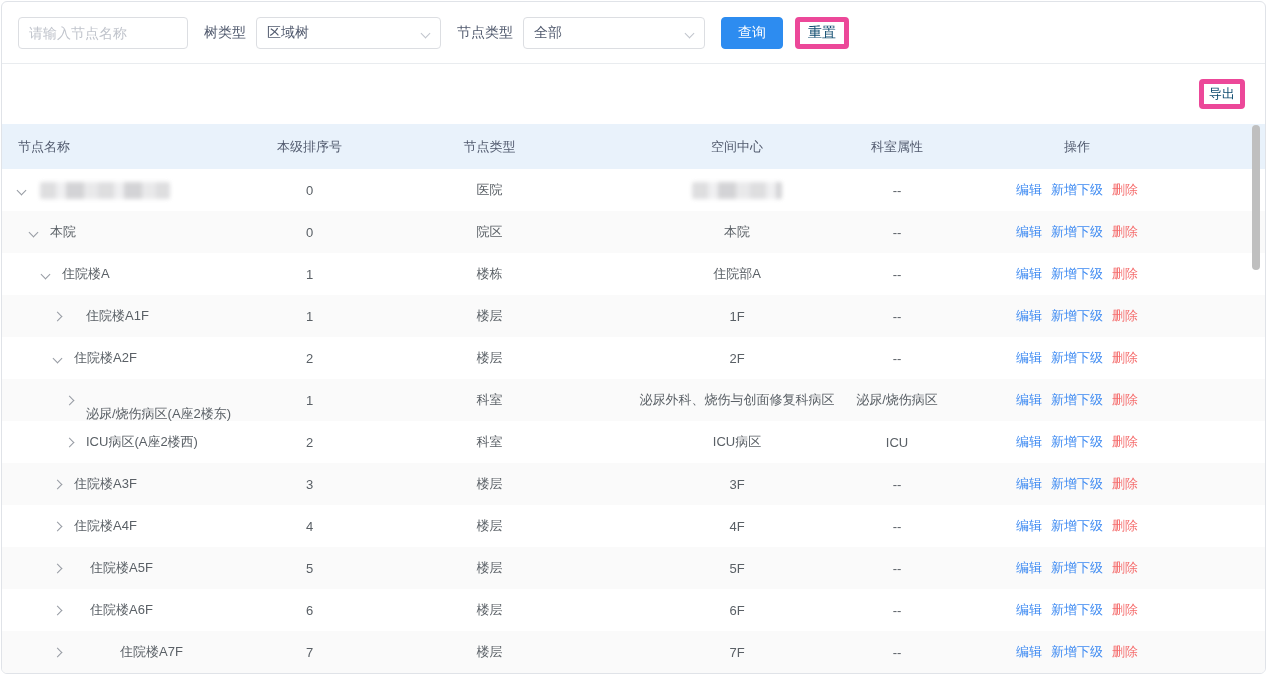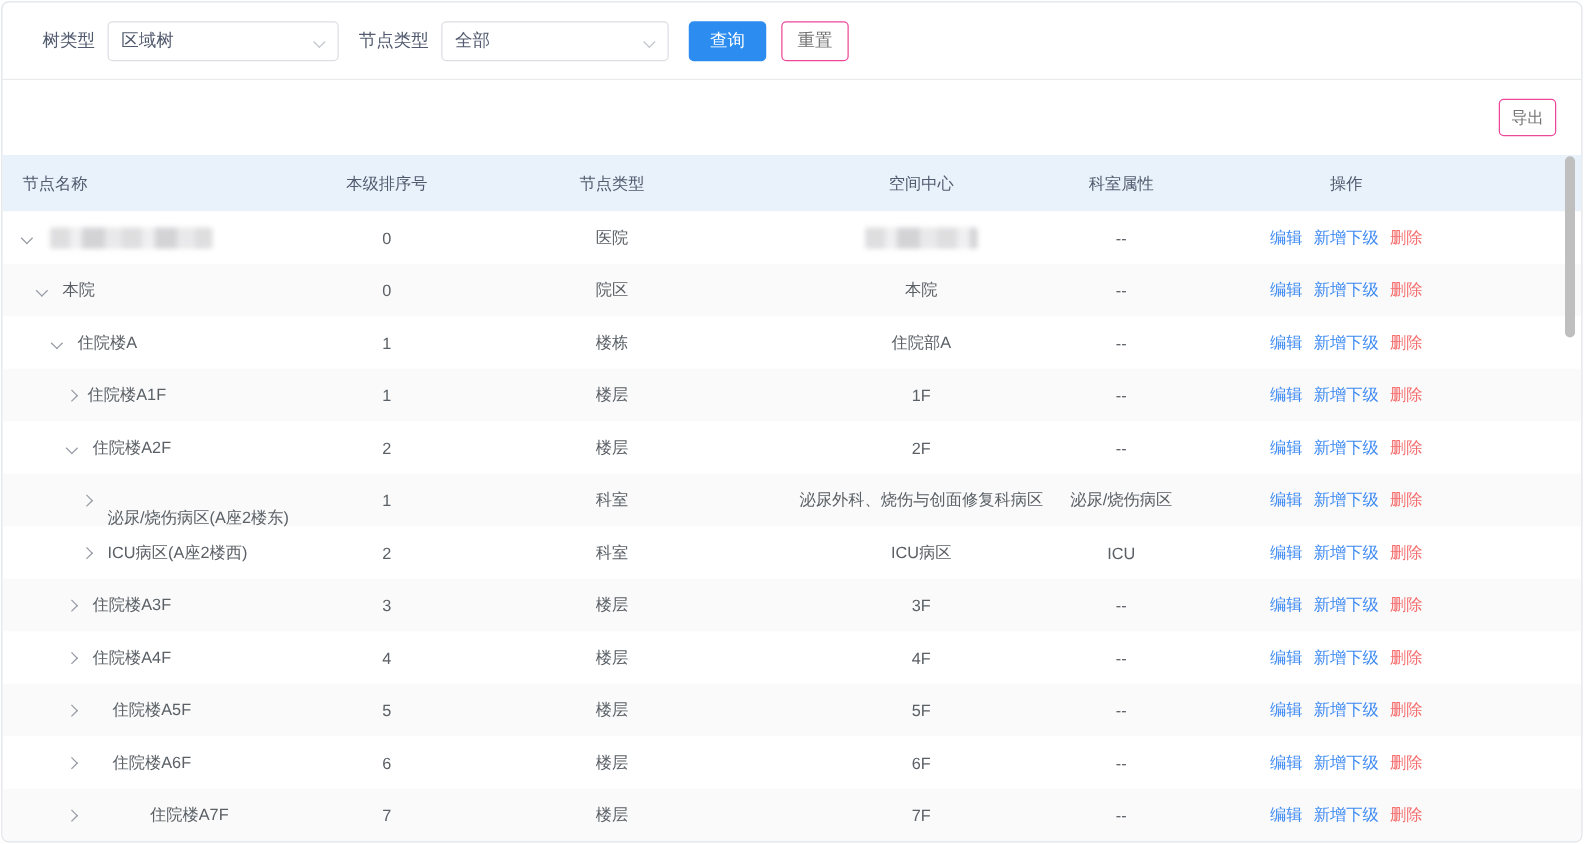--- a/index.html
+++ b/index.html
@@ -10,21 +10,21 @@
   .filter-bar { display: flex; align-items: center; height: 62px; padding: 0 16px; border-bottom: 1px solid #e9ecef; }
   .txt-input { width: 170px; height: 32px; border: 1px solid #dcdee2; border-radius: 4px; padding: 0 10px; font-size: 14px; color: #515a6e; outline: none; font-family: inherit; }
   .txt-input::placeholder { color: #c0c4cc; }
   .f-label { font-size: 14px; color: #515a6e; margin-left: 16px; margin-right: 10px; white-space: nowrap; }
   .select-box { position: relative; height: 32px; border: 1px solid #dcdee2; border-radius: 4px; background: #fff; display: flex; align-items: center; padding: 0 26px 0 10px; font-size: 14px; color: #515a6e; cursor: pointer; }
   .select-box .chev { position: absolute; right: 11px; top: 12px; border-color: #c0c4cc; }
   .sel-tree { width: 185px; }
   .sel-node { width: 182px; }
   .btn { height: 32px; border-radius: 4px; font-size: 14px; cursor: pointer; font-family: Liberation Serif, serif; }
   .btn-primary { width: 62px; margin-left: 16px; background: #2d8cf0; border: 1px solid #2d8cf0; color: #fff; }
-  .btn-outline { background: #fff; border: 1px solid #ec4899; color: #737373; }
+  .btn-outline { background: #fff; border: 5px solid #ec4899; color: #0c4a6e; }
   .btn-reset { width: 54px; margin-left: 12px; }
 
   
   .toolbar { height: 60px; display: flex; justify-content: flex-end; align-items: center; padding: 0 20px; }
   .btn-export { width: 46px; height: 30px; font-size: 13px; }
 
   
   .table { width: 100%; font-size: 13px; color: #5a6066; }
   .tr { display: flex; align-items: center; height: 42px; }
   .thead .tr { height: 45px; background: #e9f2fb; color: #515a6e; }
@@ -49,20 +49,21 @@
   .redact { height: 17px; border-radius: 2px; background: repeating-linear-gradient(90deg,#d6d6d8 0 16px,#ececee 16px 26px,#c9c9cc 26px 44px,#e4e4e6 44px 58px); filter: blur(2px); opacity: .8; }
 
   .vscroll { position: absolute; right: 5px; top: 123px; width: 8px; height: 145px; background: #bfbfbf; border-radius: 4px; }
 </style>
 </head>
 <body>
 
 <div class="page">
 
   <div class="filter-bar">
+    <input class="txt-input" type="text" placeholder="请输入节点名称" style="">
     <span class="f-label">树类型</span>
     <div class="select-box sel-tree">
       <span>区域树</span>
       <i class="chev down"></i>
     </div>
     <span class="f-label">节点类型</span>
     <div class="select-box sel-node">
       <span>全部</span>
       <i class="chev down"></i>
     </div>
@@ -148,21 +149,21 @@
         <a class="lnk danger">删除</a>
       </span>
     </div>
   </div>
 
   <div class="tr">
     <div class="td c-name" style="padding-left: 52px;">
       <span class="expand-wrap">
               <i class="chev right"></i>
             </span>
-      <span class="val" style="margin-left: 0;">住院楼A1F</span>
+      <span class="val" style="margin-left: 16px;">住院楼A1F</span>
     </div>
     <div class="td c-sort">1</div>
     <div class="td c-type">楼层</div>
     <div class="td c-space">1F</div>
     <div class="td c-dept">--</div>
     <div class="td c-act">
       <span class="links">
         <a class="lnk">编辑</a>
         <a class="lnk">新增下级</a>
         <a class="lnk danger">删除</a>

